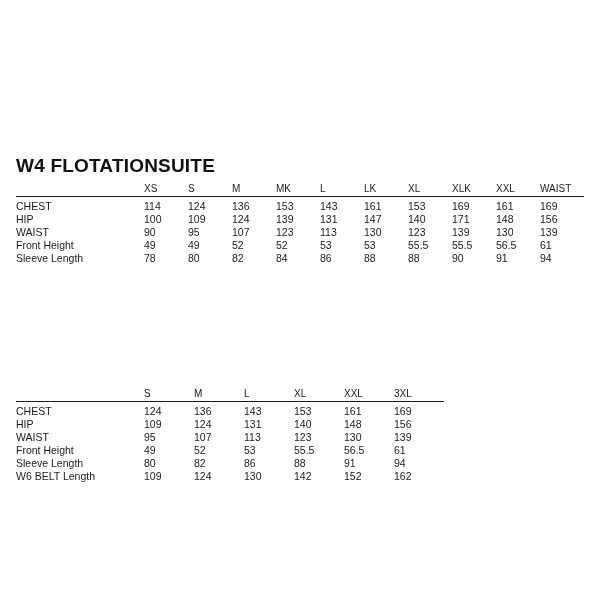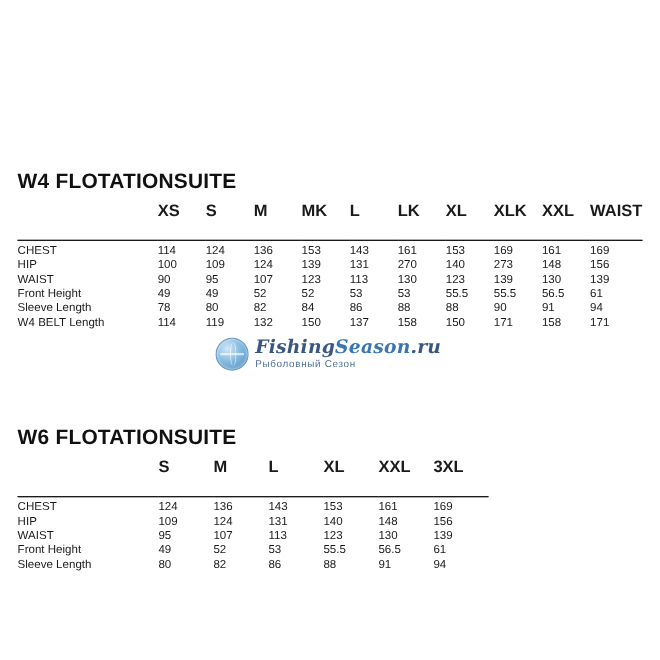--- a/index.html
+++ b/index.html
@@ -43,23 +43,23 @@
     color: #1a1a1a;
   }
   table.size-table td, table.size-table th {
     padding: 0;
     text-align: left;
     font-weight: normal;
     vertical-align: bottom;
     white-space: nowrap;
   }
   table.size-table thead th {
-    font-weight: bold;
-    font-size: 15px;
-    padding-bottom: 18px;
+    font-weight: normal;
+    font-size: 10px;
+    padding-bottom: 2px;
   }
   table.size-table thead tr th {
     border-bottom: 1.5px solid #1a1a1a;
   }
   table.size-table tbody tr:first-child td {
     padding-top: 3px;
   }
   table.size-table tbody td {
     height: 13px;
     line-height: 13px;
@@ -169,23 +169,23 @@
           <td class="colcell">161</td>
           <td class="colcell">169</td>
         </tr>
         <tr>
           <td class="rowlabel">HIP</td>
           <td class="colcell">100</td>
           <td class="colcell">109</td>
           <td class="colcell">124</td>
           <td class="colcell">139</td>
           <td class="colcell">131</td>
-          <td class="colcell">270</td>
+          <td class="colcell">147</td>
           <td class="colcell">140</td>
-          <td class="colcell">273</td>
+          <td class="colcell">171</td>
           <td class="colcell">148</td>
           <td class="colcell">156</td>
         </tr>
         <tr>
           <td class="rowlabel">WAIST</td>
           <td class="colcell">90</td>
           <td class="colcell">95</td>
           <td class="colcell">107</td>
           <td class="colcell">123</td>
           <td class="colcell">113</td>
@@ -214,47 +214,26 @@
           <td class="colcell">80</td>
           <td class="colcell">82</td>
           <td class="colcell">84</td>
           <td class="colcell">86</td>
           <td class="colcell">88</td>
           <td class="colcell">88</td>
           <td class="colcell">90</td>
           <td class="colcell">91</td>
           <td class="colcell">94</td>
         </tr>
-        <tr>
-          <td class="rowlabel">W4 BELT Length</td>
-          <td class="colcell">114</td>
-          <td class="colcell">119</td>
-          <td class="colcell">132</td>
-          <td class="colcell">150</td>
-          <td class="colcell">137</td>
-          <td class="colcell">158</td>
-          <td class="colcell">150</td>
-          <td class="colcell">171</td>
-          <td class="colcell">158</td>
-          <td class="colcell">171</td>
-        </tr>
       </tbody>
     </table>
   </div>
 
-  <div class="watermark">
-    <div class="wm-globe"></div>
-    <div class="wm-text">
-      <div class="wm-main"><span>Fishing</span><span class="accent">Season</span><span>.ru</span></div>
-      <div class="wm-sub">Рыболовный Сезон</div>
-    </div>
-  </div>
 
   <div class="section" id="section-w6">
-    <div class="section-title">W6 FLOTATIONSUITE</div>
     <table class="size-table" id="table-w6">
       <thead>
         <tr>
           <th class="rowlabel"></th>
           <th class="colcell">S</th>
           <th class="colcell">M</th>
           <th class="colcell">L</th>
           <th class="colcell">XL</th>
           <th class="colcell">XXL</th>
           <th class="colcell">3XL</th>
@@ -299,17 +278,26 @@
         </tr>
         <tr>
           <td class="rowlabel">Sleeve Length</td>
           <td class="colcell">80</td>
           <td class="colcell">82</td>
           <td class="colcell">86</td>
           <td class="colcell">88</td>
           <td class="colcell">91</td>
           <td class="colcell">94</td>
         </tr>
+        <tr>
+          <td class="rowlabel">W6 BELT Length</td>
+          <td class="colcell">109</td>
+          <td class="colcell">124</td>
+          <td class="colcell">130</td>
+          <td class="colcell">142</td>
+          <td class="colcell">152</td>
+          <td class="colcell">162</td>
+        </tr>
       </tbody>
     </table>
   </div>
 
 </div>
 
 </body></html>

